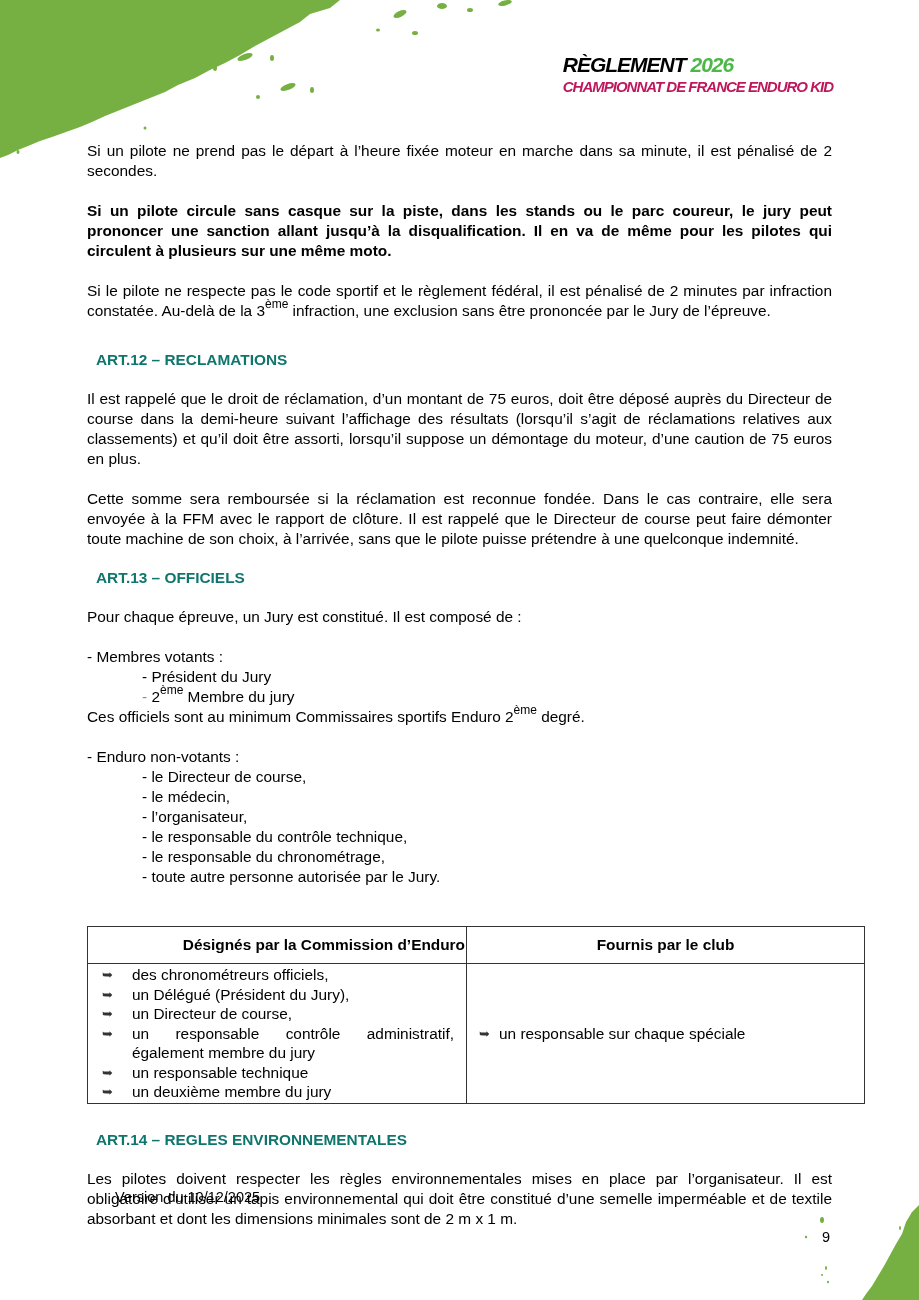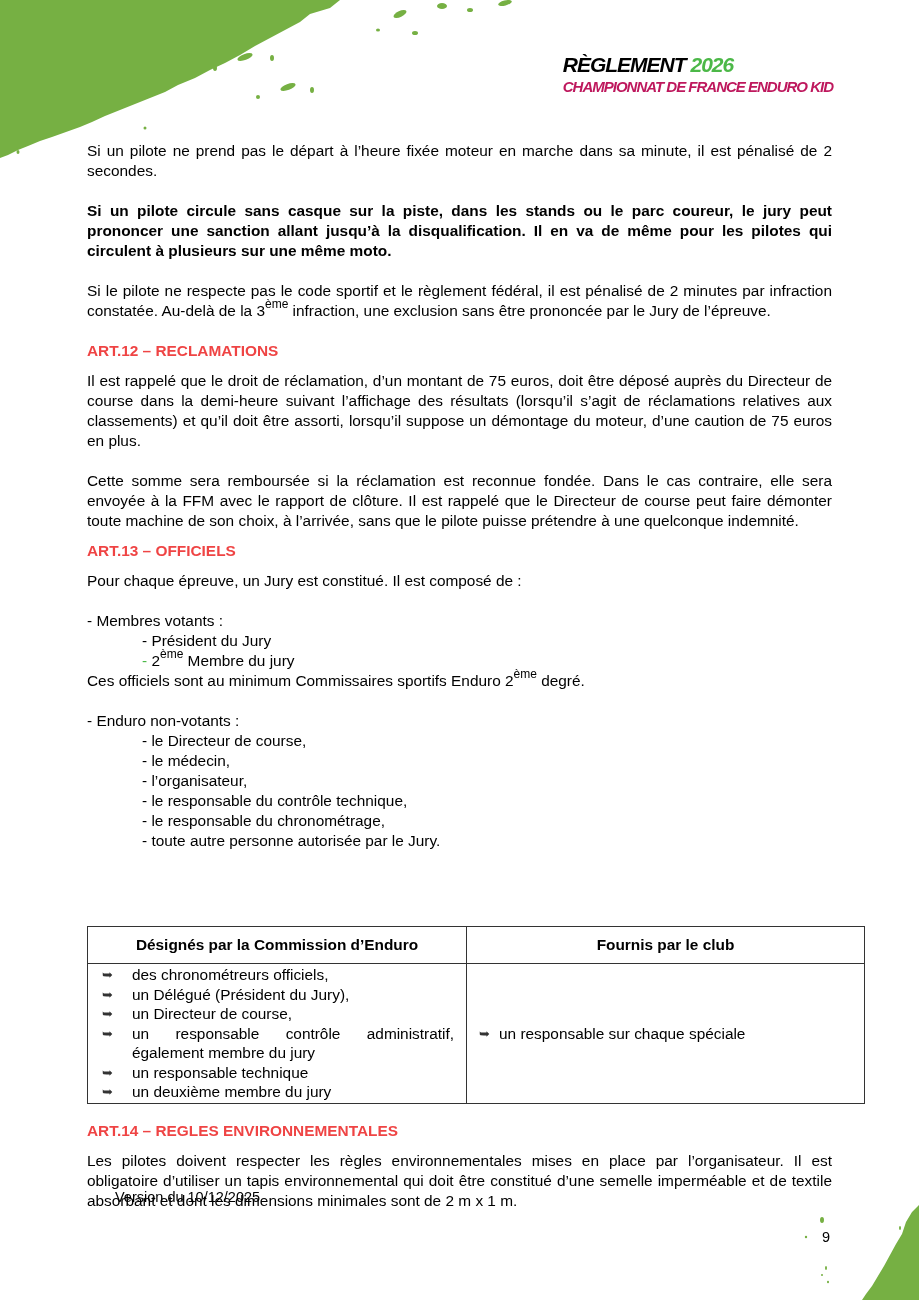--- a/index.html
+++ b/index.html
@@ -14,38 +14,38 @@
       line-height: 22px; letter-spacing: -1px;
     }
     .header-title .l1 { font-size: 21px; color: #000; }
     .header-title .l1 .yr { color: #4cb848; }
     .header-title .l2 { font-size: 15px; color: #be185d; }
     .content { position: absolute; left: 87px; top: 141px; width: 745px; }
     p { margin: 0; line-height: 20px; text-align: justify; }
     .gap { height: 20px; }
     .bold { font-weight: bold; }
     h2 {
-      margin: 0; font-size: 15.4px; font-weight: bold; color: #ef4444;
+      margin: 9px; font-size: 15.4px; font-weight: bold; color: #0f766e;
       line-height: 20px; height: 20px;
     }
     .h2-gap { height: 10px; }
     sup { font-size: 12px; vertical-align: top; line-height: 9px; position: relative; top: -1px; }
     .list { margin: 0; padding: 0; list-style: none; }
     .list li { line-height: 20px; }
     .indent { padding-left: 55px; }
     .green-dash { color: #4cb848; }
     table.officials {
       position: absolute; left: 87px; top: 926px; width: 778px;
       border-collapse: collapse;
     }
     table.officials th, table.officials td {
       border: 1px solid #333; font-size: 15.4px; vertical-align: middle;
     }
     table.officials th { height: 34px; font-weight: bold; text-align: center; }
-    table.officials th.c1 { width: 376px; }
+    table.officials th.c1 { width: 376px; text-align: right; }
     table.officials td { padding: 0; }
     td.col1 { padding: 1px 12px 1px 14px !important; }
     .item { display: flex; line-height: 19.5px; text-align: justify; }
     .item .arrow { width: 30px; flex: none; font-size: 13px; color: #333; }
     .item .txt { flex: 1; text-align: justify; text-align-last: left; }
     .item.justify .txt { text-align-last: justify; }
     td.col2 { padding-left: 12px !important; }
     .footer-version { position: absolute; left: 115px; top: 1188px; font-size: 14.5px; line-height: 18px; }
     .footer-page { position: absolute; left: 822px; top: 1228px; font-size: 14.5px; line-height: 18px; }
   </style>

